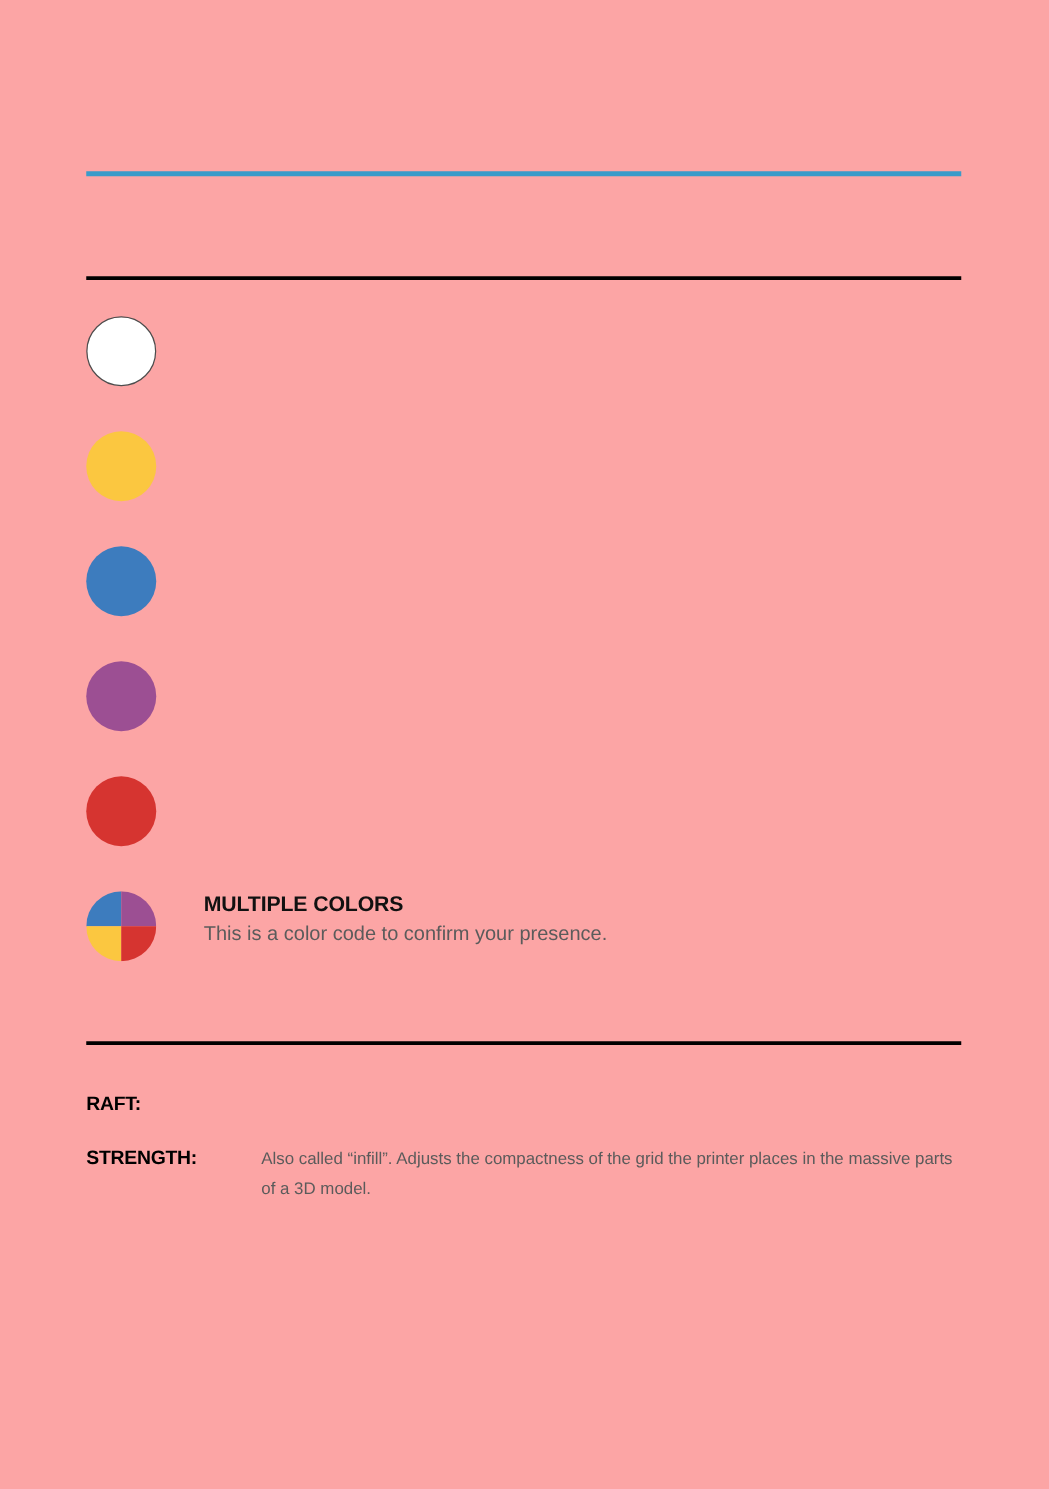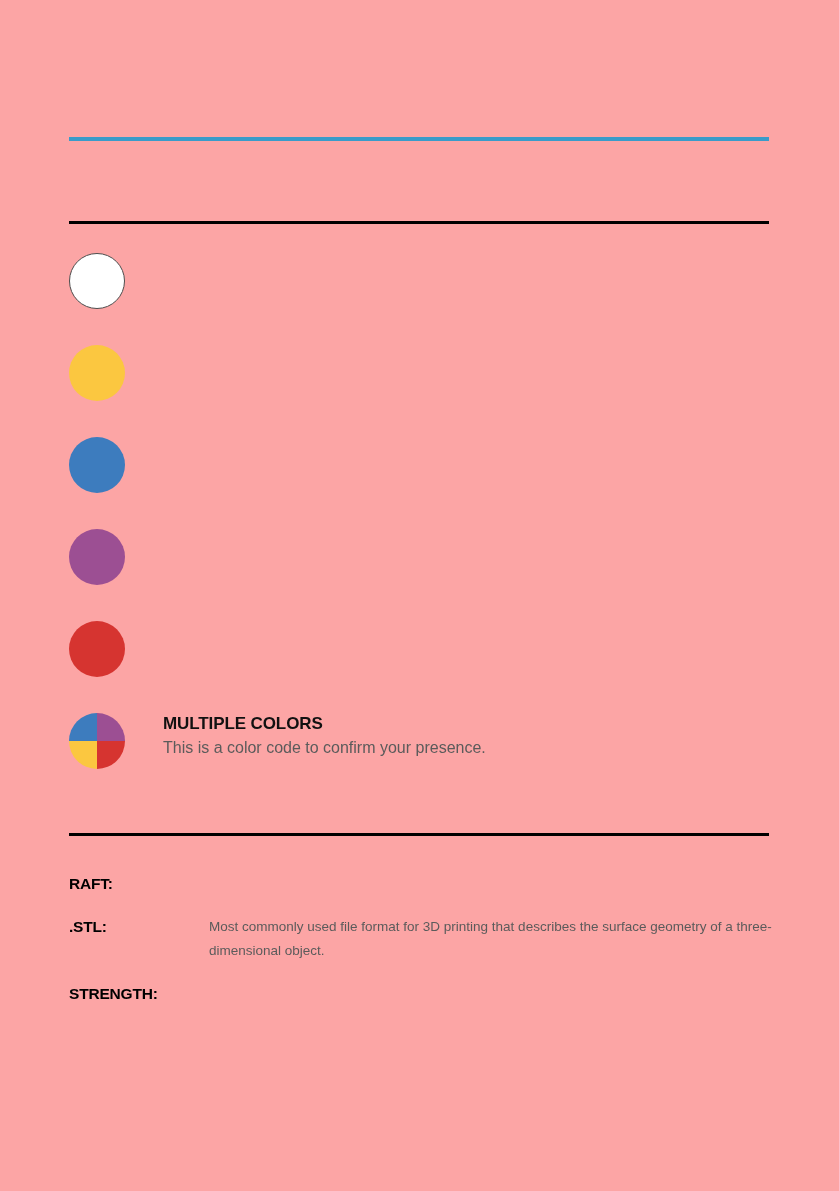--- a/index.html
+++ b/index.html
@@ -196,24 +196,21 @@
   </div>
 
   <div class="rule rule-dark-bottom"></div>
 
   <div class="glossary">
 
     <div class="glossary-row">
       <div class="glossary-term">RAFT:</div>
     </div>
 
-    <div class="glossary-row">
-      <div class="glossary-term">.STL:</div>
-      <div class="glossary-def">Most commonly used file format for 3D printing that describes the surface geometry of a three-dimensional object.</div>
-    </div>
 
     <div class="glossary-row">
       <div class="glossary-term">STRENGTH:</div>
+      <div class="glossary-def">Also called “infill”. Adjusts the compactness of the grid the printer places in the massive parts of a 3D model.</div>
     </div>
 
   </div>
 
 </div>
 
 </body></html>

